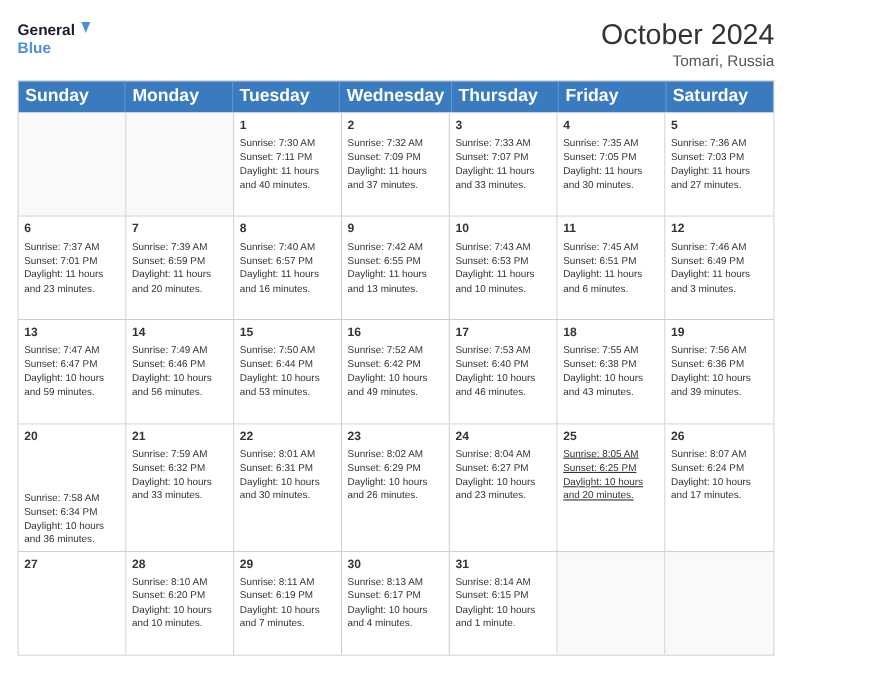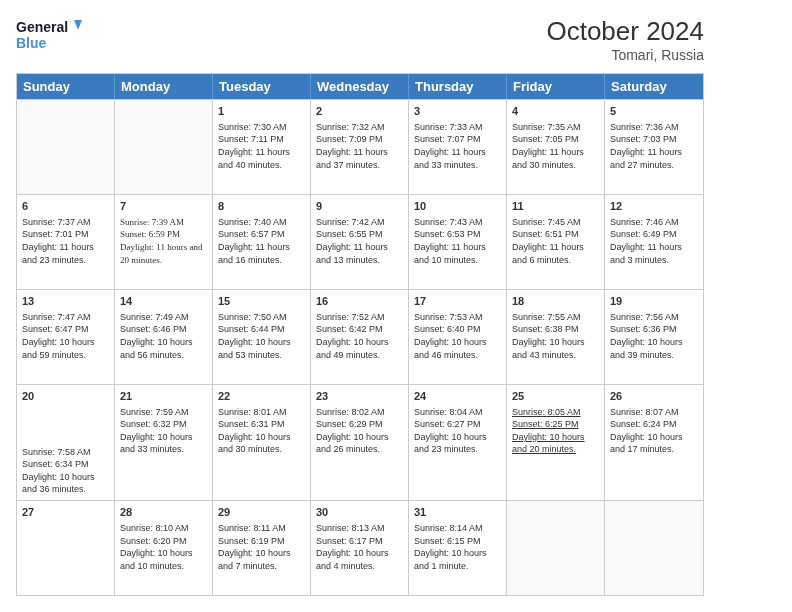--- a/index.html
+++ b/index.html
@@ -46,21 +46,21 @@
       flex-direction: column;
       border: 1px solid #ccc;
     }
     .cal-header-row {
       display: grid;
       grid-template-columns: repeat(7, 1fr);
       background: #3a7abf;
     }
     .cal-header-cell {
       color: #fff;
-      font-size: 13px;
+      font-size: 16px;
       font-weight: bold;
       padding: 5px 6px;
       border-right: 1px solid #5a9ad0;
       text-align: left;
     }
     .cal-header-cell:last-child { border-right: none; }
     .cal-body {
       flex: 1;
       display: flex;
       flex-direction: column;
@@ -159,21 +159,21 @@
         </div>
         <div class="cal-week">
           <div class="cal-cell">
             <span class="day-num">6</span>
             <div class="cell-info" style="white-space: pre-line;">Sunrise: 7:37 AM
 Sunset: 7:01 PM
 Daylight: 11 hours and 23 minutes.</div>
           </div>
           <div class="cal-cell">
             <span class="day-num">7</span>
-            <div class="cell-info" style="white-space: pre-line; font-family: Liberation Serif, serif;">Sunrise: 7:39 AM
+            <div class="cell-info" style="white-space: pre-line;">Sunrise: 7:39 AM
 Sunset: 6:59 PM
 Daylight: 11 hours and 20 minutes.</div>
           </div>
           <div class="cal-cell">
             <span class="day-num">8</span>
             <div class="cell-info" style="white-space: pre-line;">Sunrise: 7:40 AM
 Sunset: 6:57 PM
 Daylight: 11 hours and 16 minutes.</div>
           </div>
           <div class="cal-cell">

